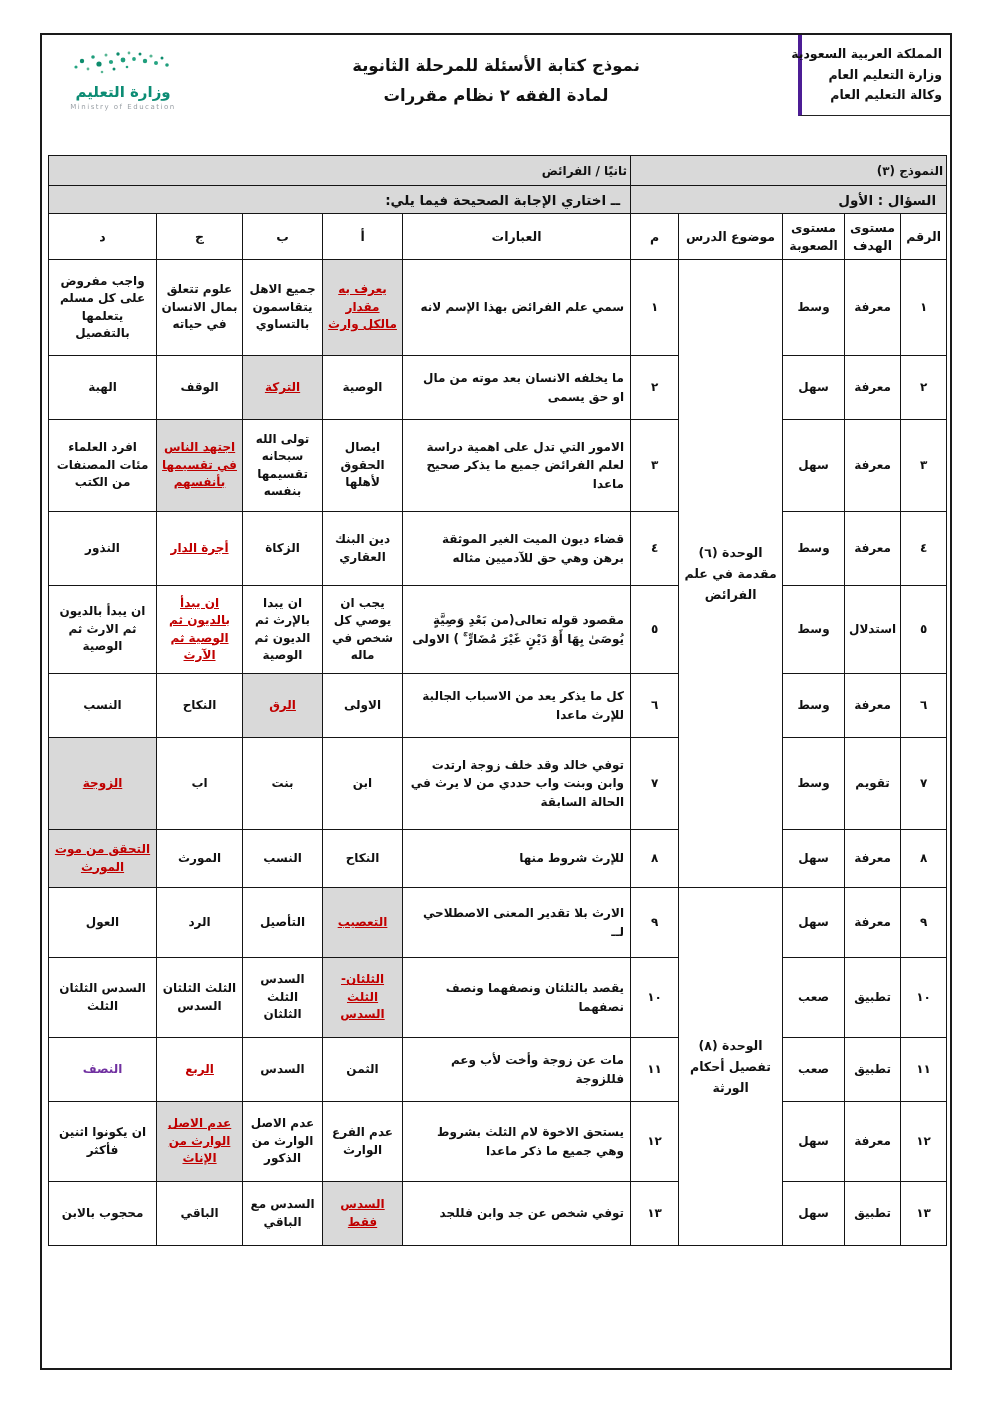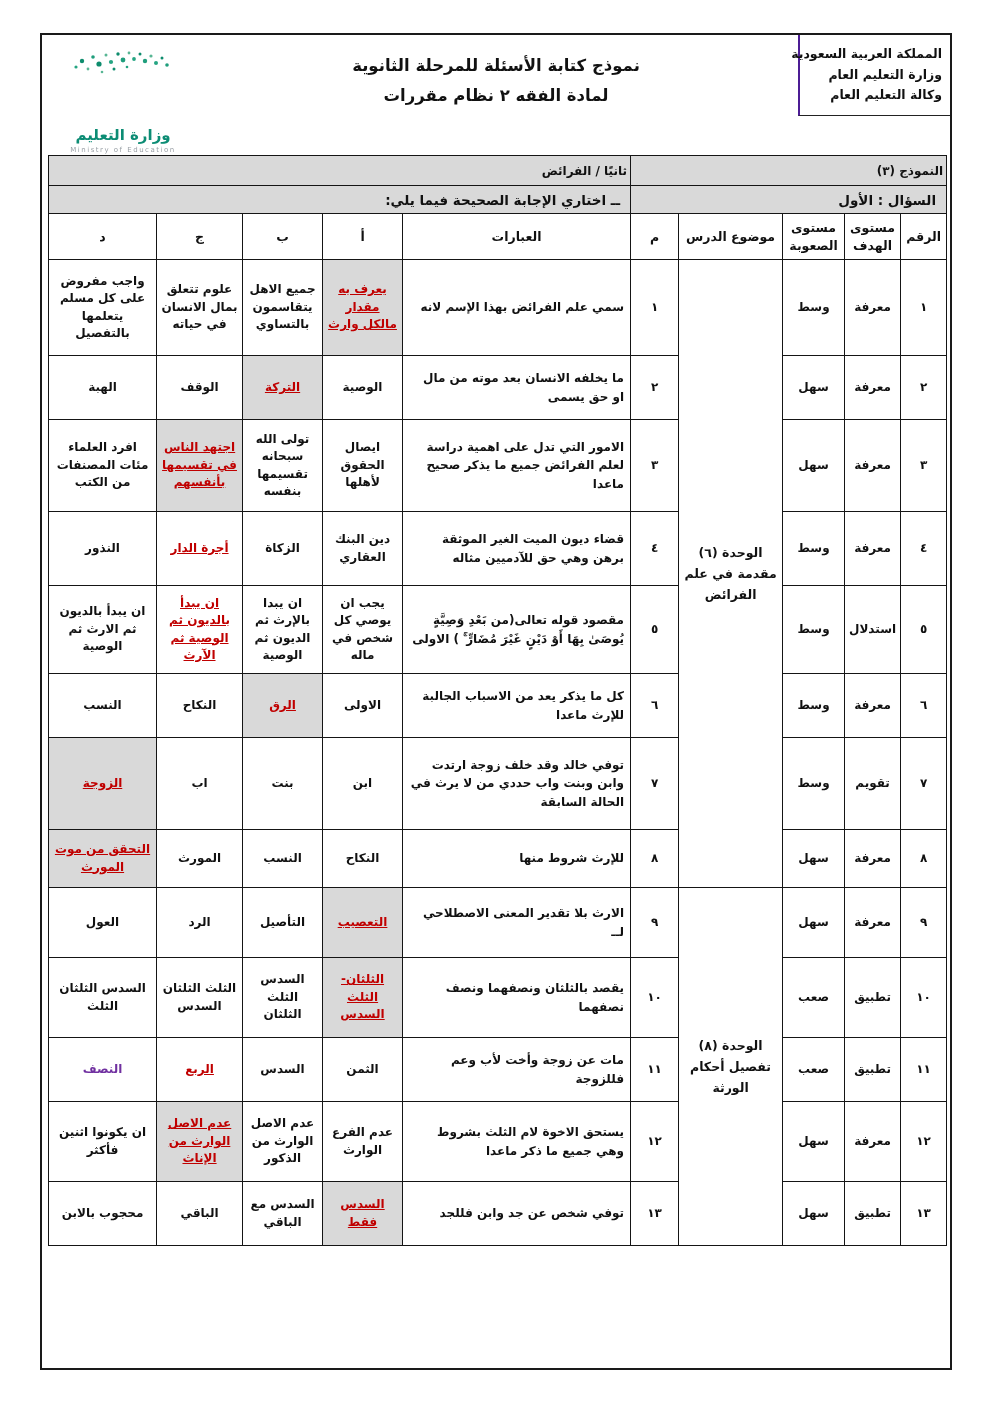--- a/index.html
+++ b/index.html
@@ -16,30 +16,30 @@
     width: 912px; height: 1337px;
     border: 2px solid #1a1a1a;
     background: #fff;
   }
   
   .header { position: relative; height: 120px; }
   .logo {
     position: absolute; left: 16px; top: 10px; width: 130px;
     text-align: center; direction: rtl;
   }
-  .logo-ar { color: #0c8c74; font-weight: bold; font-size: 15px; line-height: 1.2; margin-top: 43px; }
+  .logo-ar { color: #0c8c74; font-weight: bold; font-size: 15px; line-height: 1.2; }
   .logo-en { color: #9aa0a6; font-size: 7px; letter-spacing: 1.5px; margin-top: 2px; }
   .title-block {
     position: absolute; left: 50%; transform: translateX(-50%);
     top: 16px; text-align: center; direction: rtl; white-space: nowrap;
   }
   .title-line { font-weight: bold; font-size: 16.5px; line-height: 1.8; color: #111; }
   .ministry-box {
     position: absolute; right: 0; top: 0; width: 152px;
-    border-left: 2px solid #4c1d95; border-bottom: 1px solid #222;
+    border-left: 4px solid #4c1d95; border-bottom: 1px solid #222;
     padding: 9px 8px 9px 4px;
     direction: rtl; text-align: right; background: #fff;
   }
   .ministry-line { font-weight: bold; font-size: 12.5px; line-height: 1.65; color: #111; white-space: nowrap; }
   
   .main-table {
     direction: rtl;
     border-collapse: collapse;
     table-layout: fixed;
     width: 898px;

